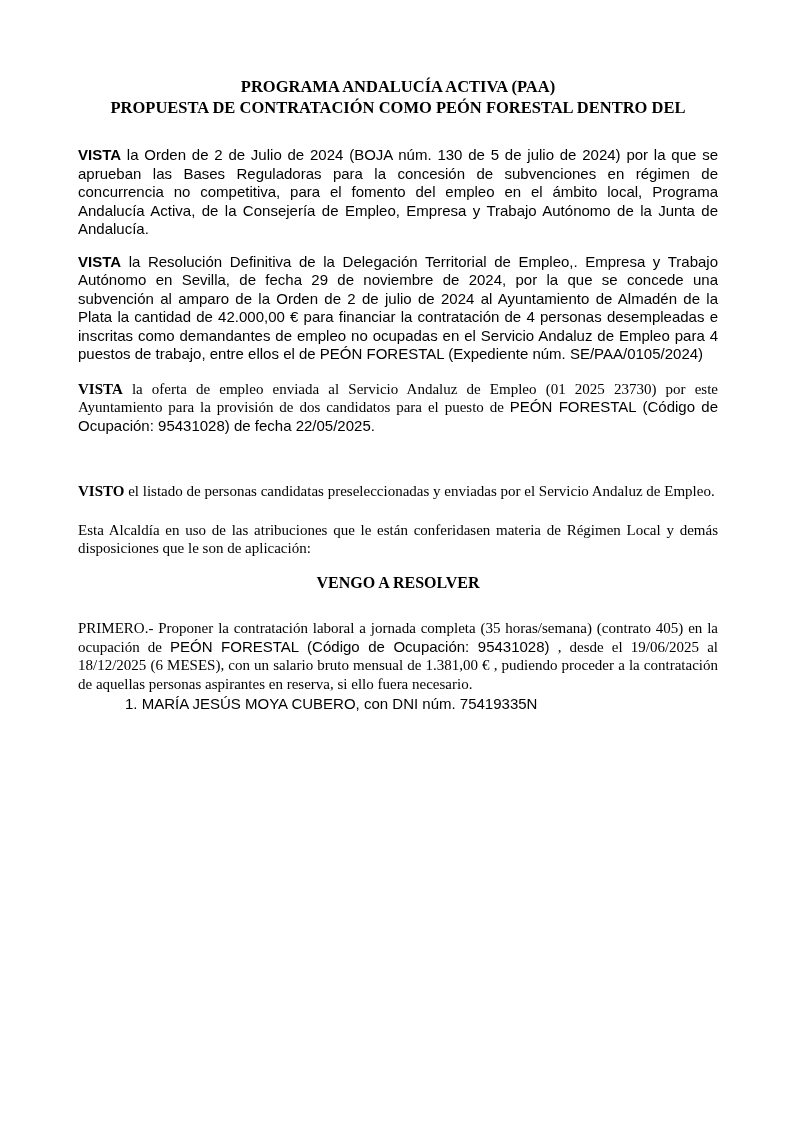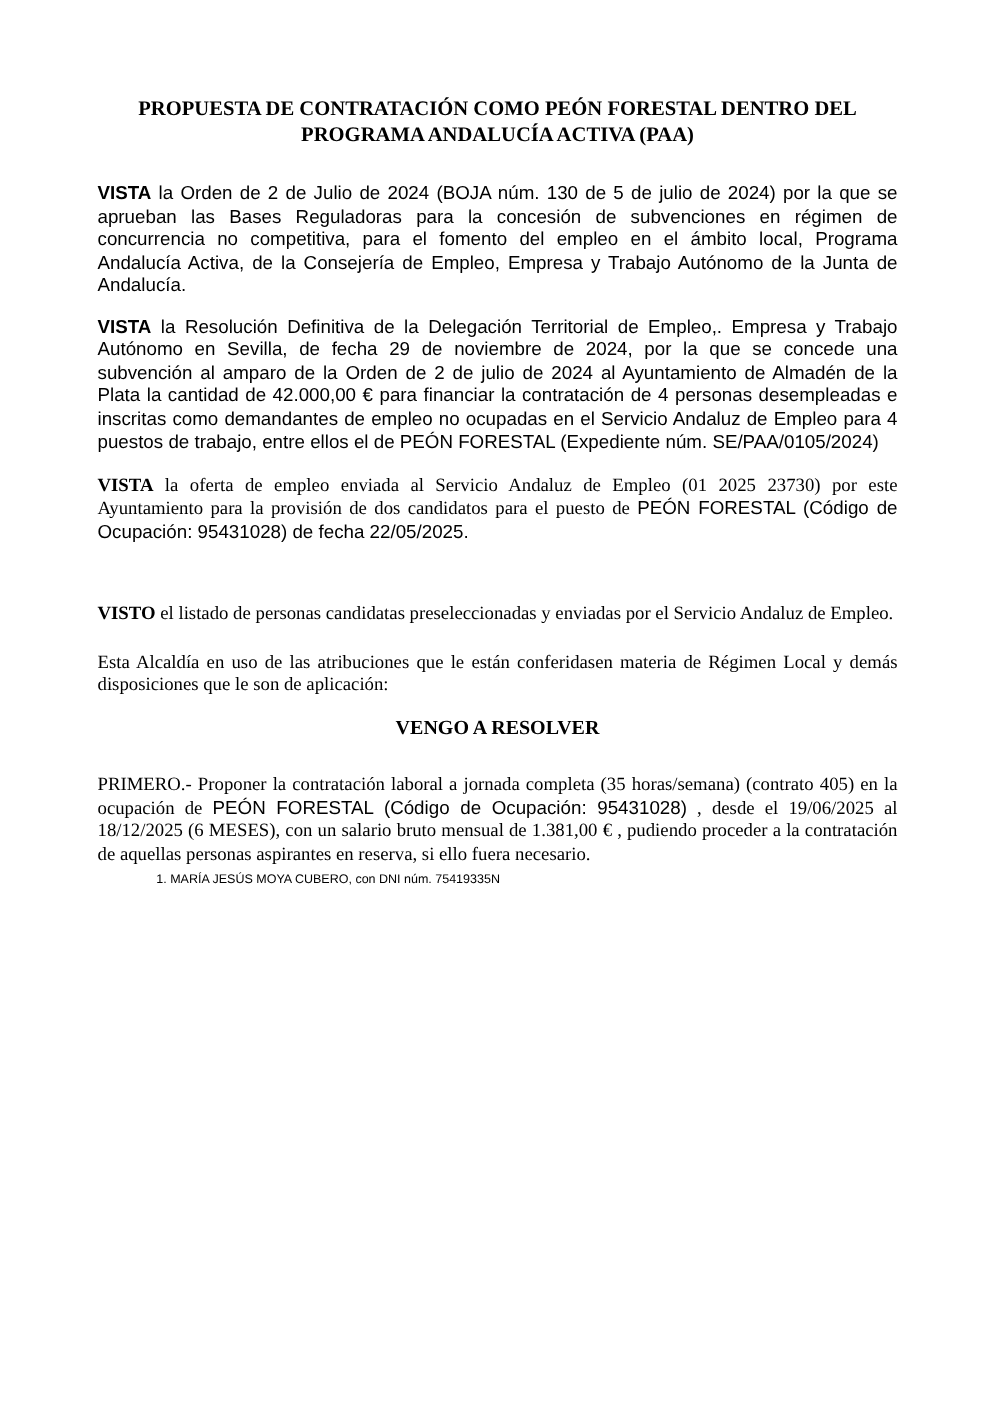--- a/index.html
+++ b/index.html
@@ -44,34 +44,34 @@
 
   .resolve-heading {
     font-family: "Liberation Serif", serif;
     font-weight: bold;
     font-size: 16px;
     line-height: 18.5px;
     text-align: center;
     margin: 0 0 27px 0;
   }
   .selected-line {
-    font-size: 10px;
+    font-size: 15px;
     line-height: 18.5px;
     padding-left: 47px;
     margin: 0;
   }
 </style>
 </head>
 <body>
 
 <div class="page">
 
   <header class="doc-title">
+    <div>PROGRAMA ANDALUCÍA ACTIVA (PAA)</div>
     <div>PROPUESTA DE CONTRATACIÓN COMO PEÓN FORESTAL DENTRO DEL</div>
-    <div>PROGRAMA ANDALUCÍA ACTIVA (PAA)</div>
   </header>
 
   <p class="para sans m14"><span class="lead">VISTA</span><span> la Orden de 2 de Julio de 2024 (BOJA núm. 130 de 5 de julio de 2024) por la que se aprueban las Bases Reguladoras para la concesión de subvenciones en régimen de concurrencia no competitiva, para el fomento del empleo en el ámbito local, Programa Andalucía Activa, de la Consejería de Empleo, Empresa y Trabajo Autónomo de la Junta de Andalucía.</span></p>
 
   <p class="para sans m16"><span class="lead">VISTA</span><span> la Resolución Definitiva de la Delegación Territorial de Empleo,. Empresa y Trabajo Autónomo en Sevilla, de fecha 29 de noviembre de 2024,  por la que se concede una subvención al amparo de la Orden de 2 de julio de 2024 al Ayuntamiento de Almadén de la Plata la cantidad de 42.000,00 € para financiar la contratación de 4 personas desempleadas e inscritas como demandantes de empleo no ocupadas en el Servicio Andaluz de Empleo para  4 puestos de trabajo, entre ellos el de PEÓN FORESTAL (Expediente núm. SE/PAA/0105/2024)</span></p>
 
   <p class="para serif m14"><span class="lead">VISTA</span><span> la oferta de empleo enviada al Servicio Andaluz de Empleo (01 2025 23730) por este Ayuntamiento para la provisión de dos candidatos para el puesto de </span><span class="sans">PEÓN FORESTAL (Código de Ocupación: 95431028) de fecha 22/05/2025.</span></p>
 
   <p class="para serif m20"><span class="lead">VISTO</span><span> el listado de personas candidatas preseleccionadas y enviadas por el Servicio Andaluz de Empleo.</span></p>
 

